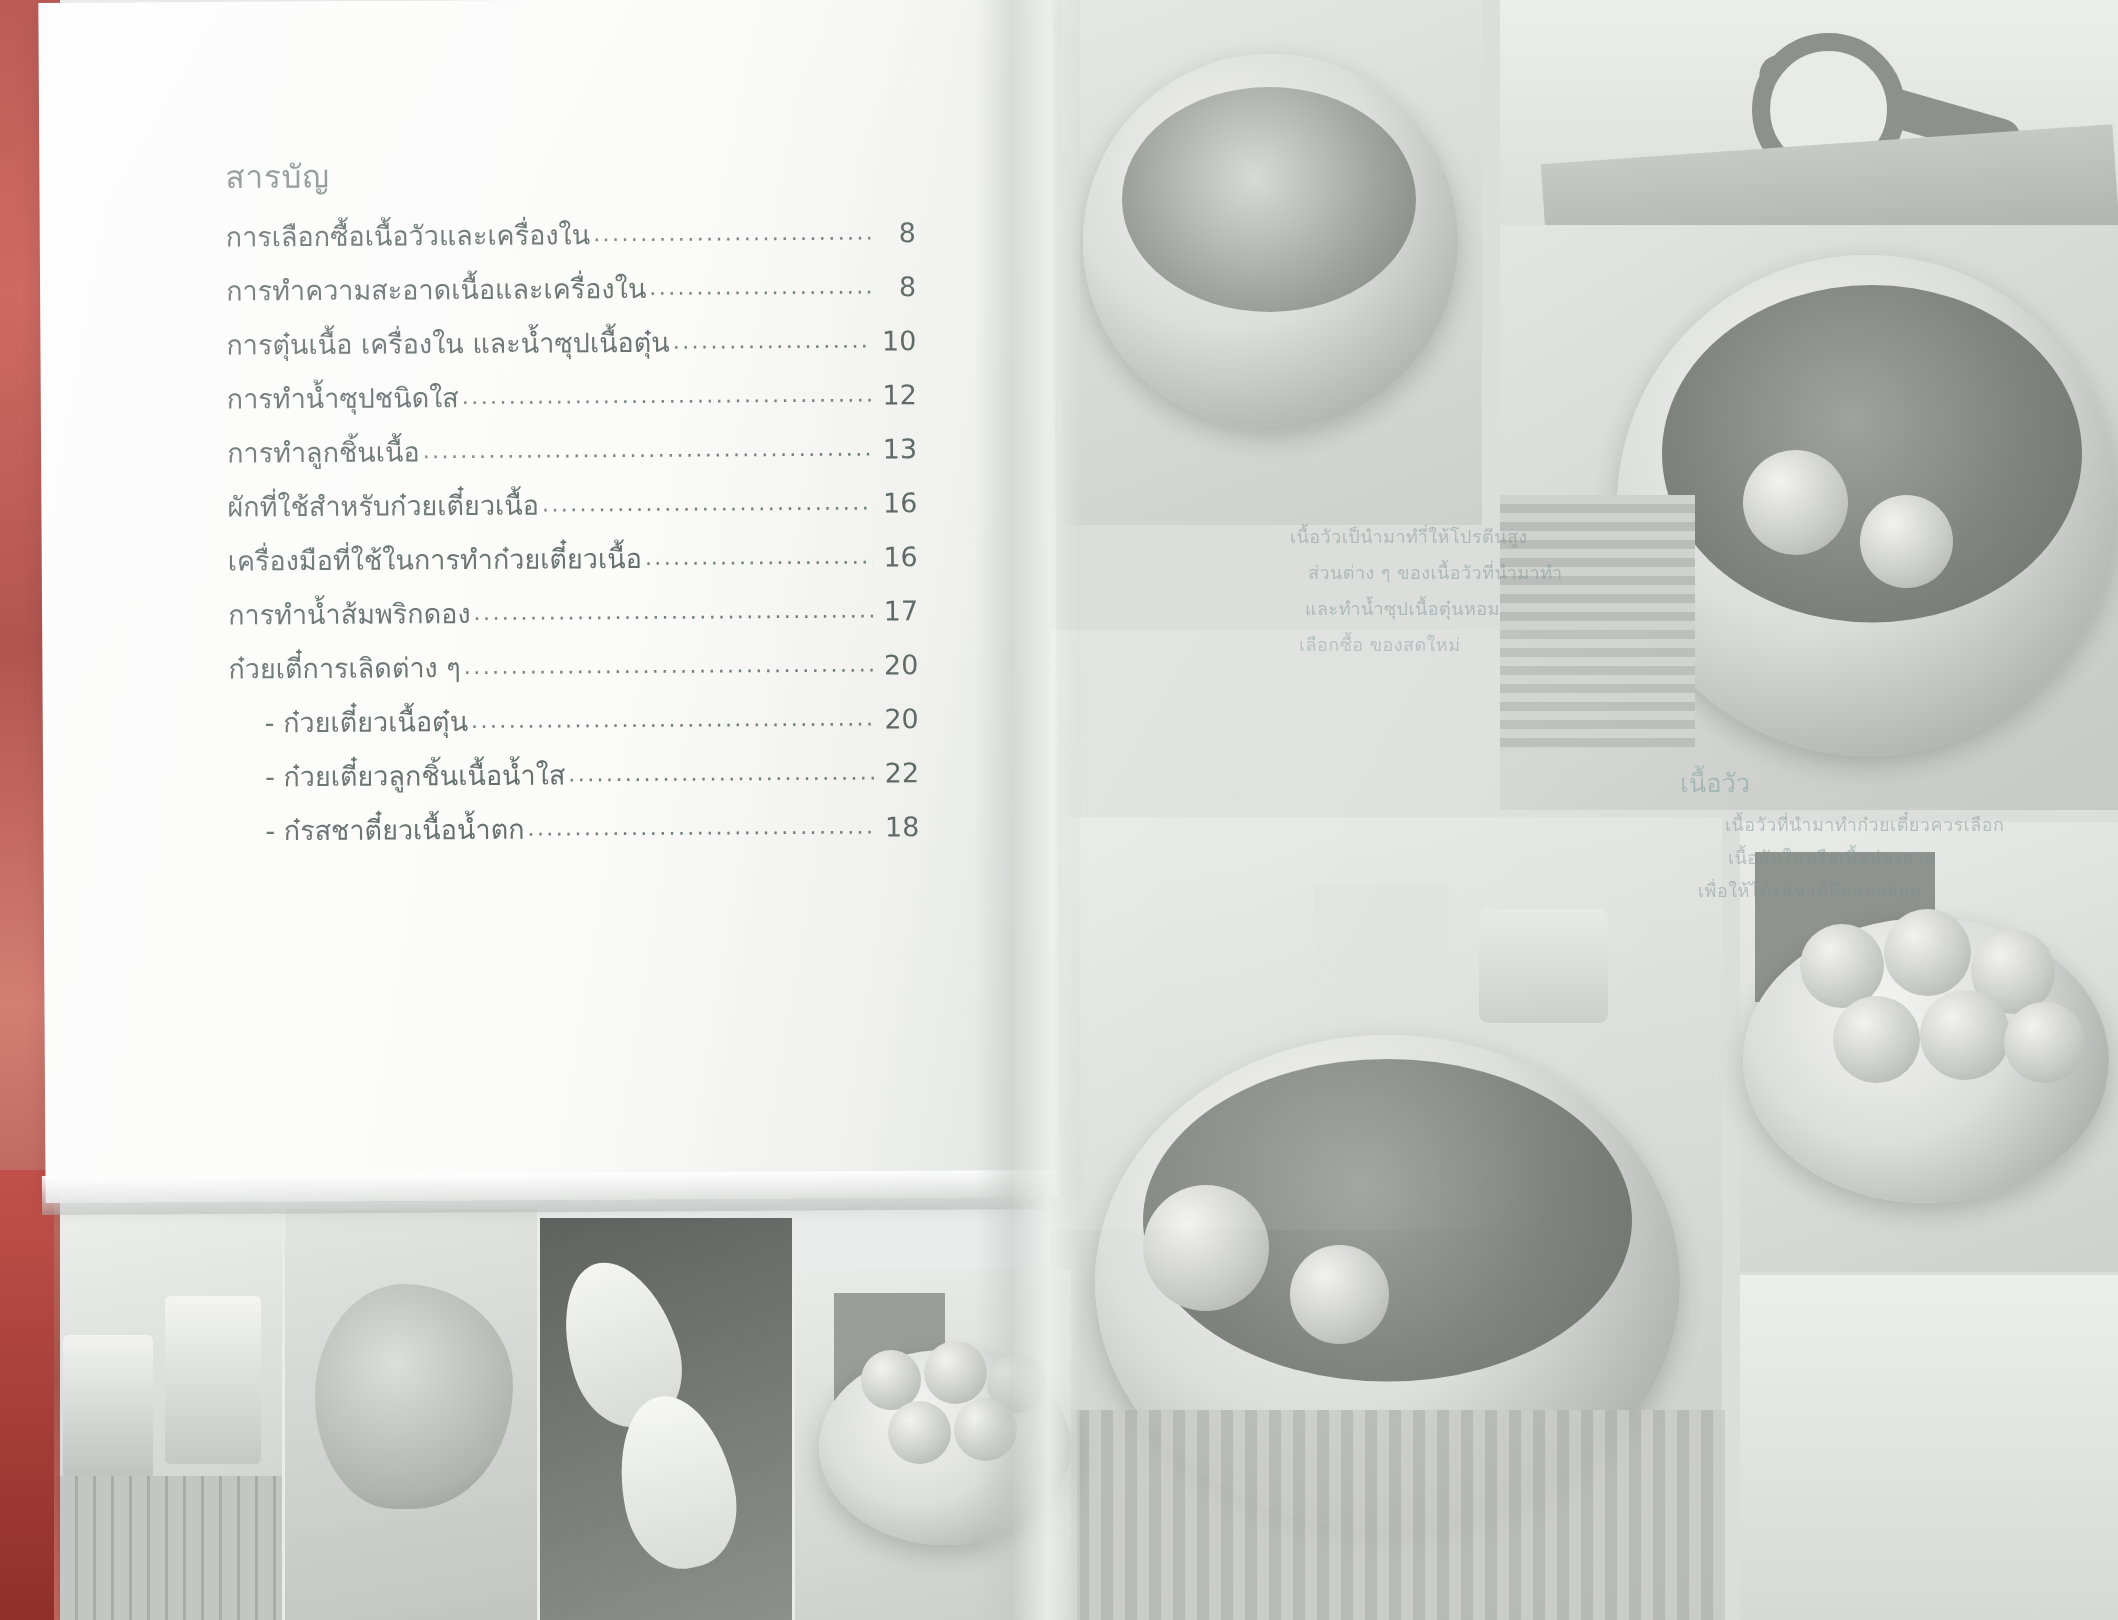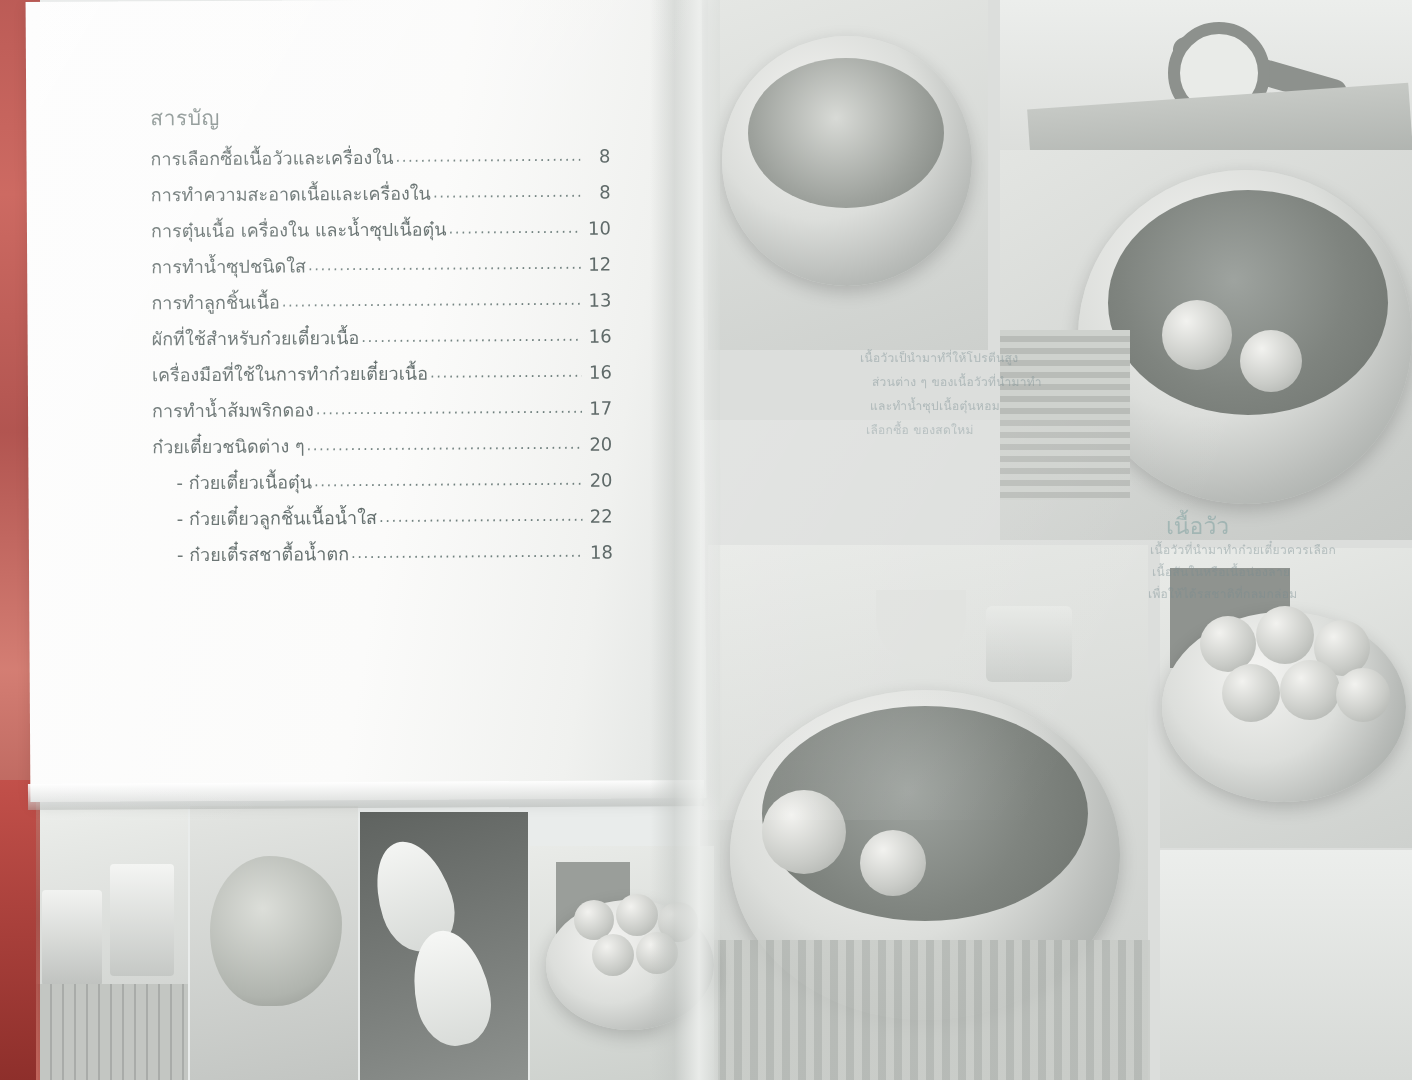--- a/index.html
+++ b/index.html
@@ -135,22 +135,21 @@
   
   .ghost {
     position: absolute;
     color: rgba(120,140,145,.45);
     font-size: 12px;
     letter-spacing: .3px;
   }
   .ghost-h {
     position: absolute;
     color: rgba(110,150,150,.45);
-    font-size: 23px;
-    margin-left: 46px;
+    font-size: 17px;
   }
 
   
   .glare {
     position: absolute;
     background: linear-gradient(120deg, rgba(255,255,255,.55), rgba(255,255,255,0) 60%);
     pointer-events: none;
   }
 </style>
 </head>
@@ -197,21 +196,21 @@
 
     <div class="pb" style="left:460px; top:850px; width:252px; height:230px; background:linear-gradient(180deg,#eceeec,#d6d9d6);"></div>
 
     <div class="ghost-h" style="left:420px; top:508px;">เนื้อวัว</div>
     <div class="ghost" style="left:160px; top:348px;">เนื้อวัวเป็นำมาทำี่ให้โปรตีนสูง</div>
     <div class="ghost" style="left:172px; top:372px;">ส่วนต่าง ๆ ของเนื้อวัวที่นำมาทำ</div>
     <div class="ghost" style="left:170px; top:396px;">และทำน้ำซุปเนื้อตุ๋นหอม</div>
     <div class="ghost" style="left:166px; top:420px;text-align:right;">เลือกซื้อ ของสดใหม่</div>
     <div class="ghost" style="left:450px; top:540px;">เนื้อวัวที่นำมาทำก๋วยเตี๋ยวควรเลือก</div>
     <div class="ghost" style="left:452px; top:562px;">เนื้อสันในหรือเนื้อน่องลาย</div>
-    <div class="ghost" style="left:448px; top:584px;">เพื่อให้ได้รสชาติที่กลมกล่อม</div>
+    <div class="ghost" style="left:432px; top:584px;">เพื่อให้ได้รสชาติที่กลมกล่อม</div>
   </div>
 
   <div class="pb" style="left:28px; top:806px; width:160px; height:274px; background:linear-gradient(170deg,#eceeeb,#c8cbc8);"></div>
   <div class="pb" style="left:42px; top:890px; width:60px; height:96px; background:linear-gradient(180deg,#f2f3f1,#bfc2bf); border-radius:4px;"></div>
   <div class="pb" style="left:110px; top:864px; width:64px; height:112px; background:linear-gradient(180deg,#f4f5f3,#c5c8c5); border-radius:4px;"></div>
   <div class="pb" style="left:28px; top:984px; width:160px; height:96px; background:repeating-linear-gradient(90deg,#c3c6c2 0 10px,#a9aca9 10px 12px);"></div>
 
   <div class="pb" style="left:190px; top:806px; width:168px; height:274px; background:linear-gradient(170deg,#e3e5e2,#c2c5c2);"></div>
   <div class="pb" style="left:210px; top:856px; width:132px; height:150px; border-radius:45% 55% 50% 40%/50% 45% 55% 50%; background:radial-gradient(circle at 40% 35%,#dcded9,#b0b4ae 70%,#8e918c 100%);"></div>
 
@@ -277,39 +276,39 @@
         <span class="toc-page">16</span>
       </div>
 
       <div class="toc-row">
         <span class="toc-label">การทำน้ำส้มพริกดอง</span>
         <span class="toc-dots">..........................................................................</span>
         <span class="toc-page">17</span>
       </div>
 
       <div class="toc-row">
-        <span class="toc-label">ก๋วยเตี๋ยวชนิดต่าง ๆ</span>
+        <span class="toc-label">ก๋วยเตี๋การเลิดต่าง ๆ</span>
         <span class="toc-dots">..........................................................................</span>
         <span class="toc-page">20</span>
       </div>
 
       <div class="toc-row sub">
         <span class="toc-label">-  ก๋วยเตี๋ยวเนื้อตุ๋น</span>
         <span class="toc-dots">..........................................................................</span>
         <span class="toc-page">20</span>
       </div>
 
       <div class="toc-row sub">
         <span class="toc-label">-  ก๋วยเตี๋ยวลูกชิ้นเนื้อน้ำใส</span>
         <span class="toc-dots">..........................................................................</span>
         <span class="toc-page">22</span>
       </div>
 
       <div class="toc-row sub">
-        <span class="toc-label">-  ก๋วยเตี๋รสชาตื้อน้ำตก</span>
+        <span class="toc-label">-  ก๋รสชาตี๋ยวเนื้อน้ำตก</span>
         <span class="toc-dots">..........................................................................</span>
         <span class="toc-page">18</span>
       </div>
     </div>
   </div>
   <div id="left-page-edge"></div>
 
   <div id="page-fold"></div>
 
   <div class="glare" style="left:40px; top:0; width:700px; height:820px; opacity:.5;"></div>

